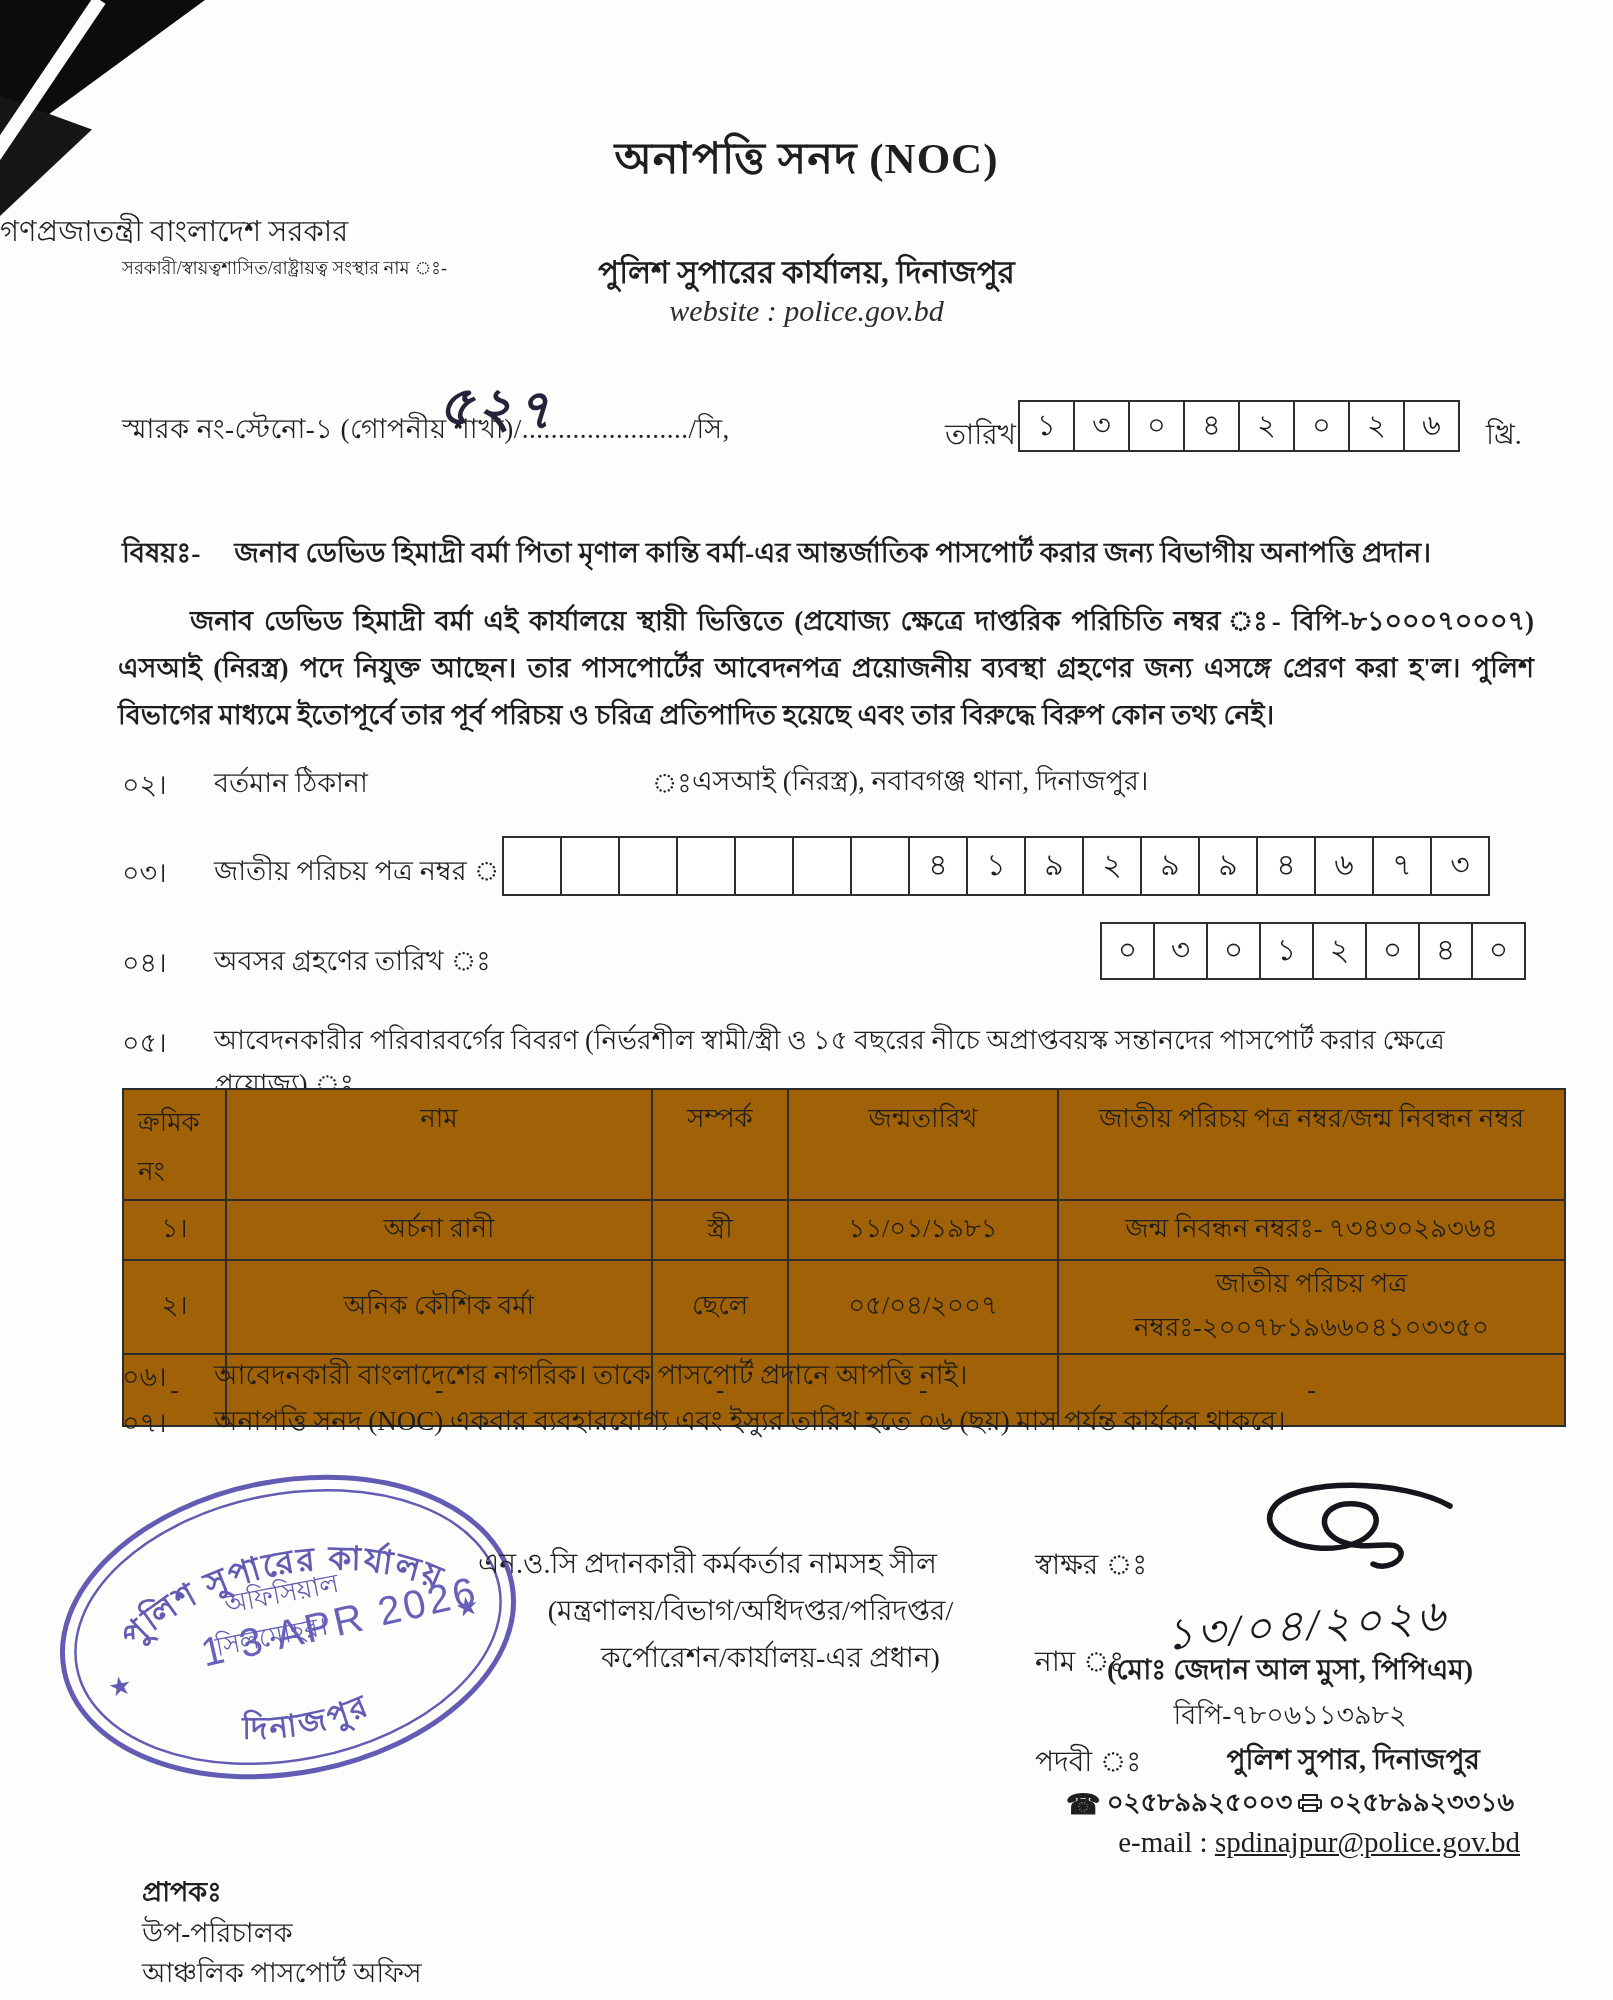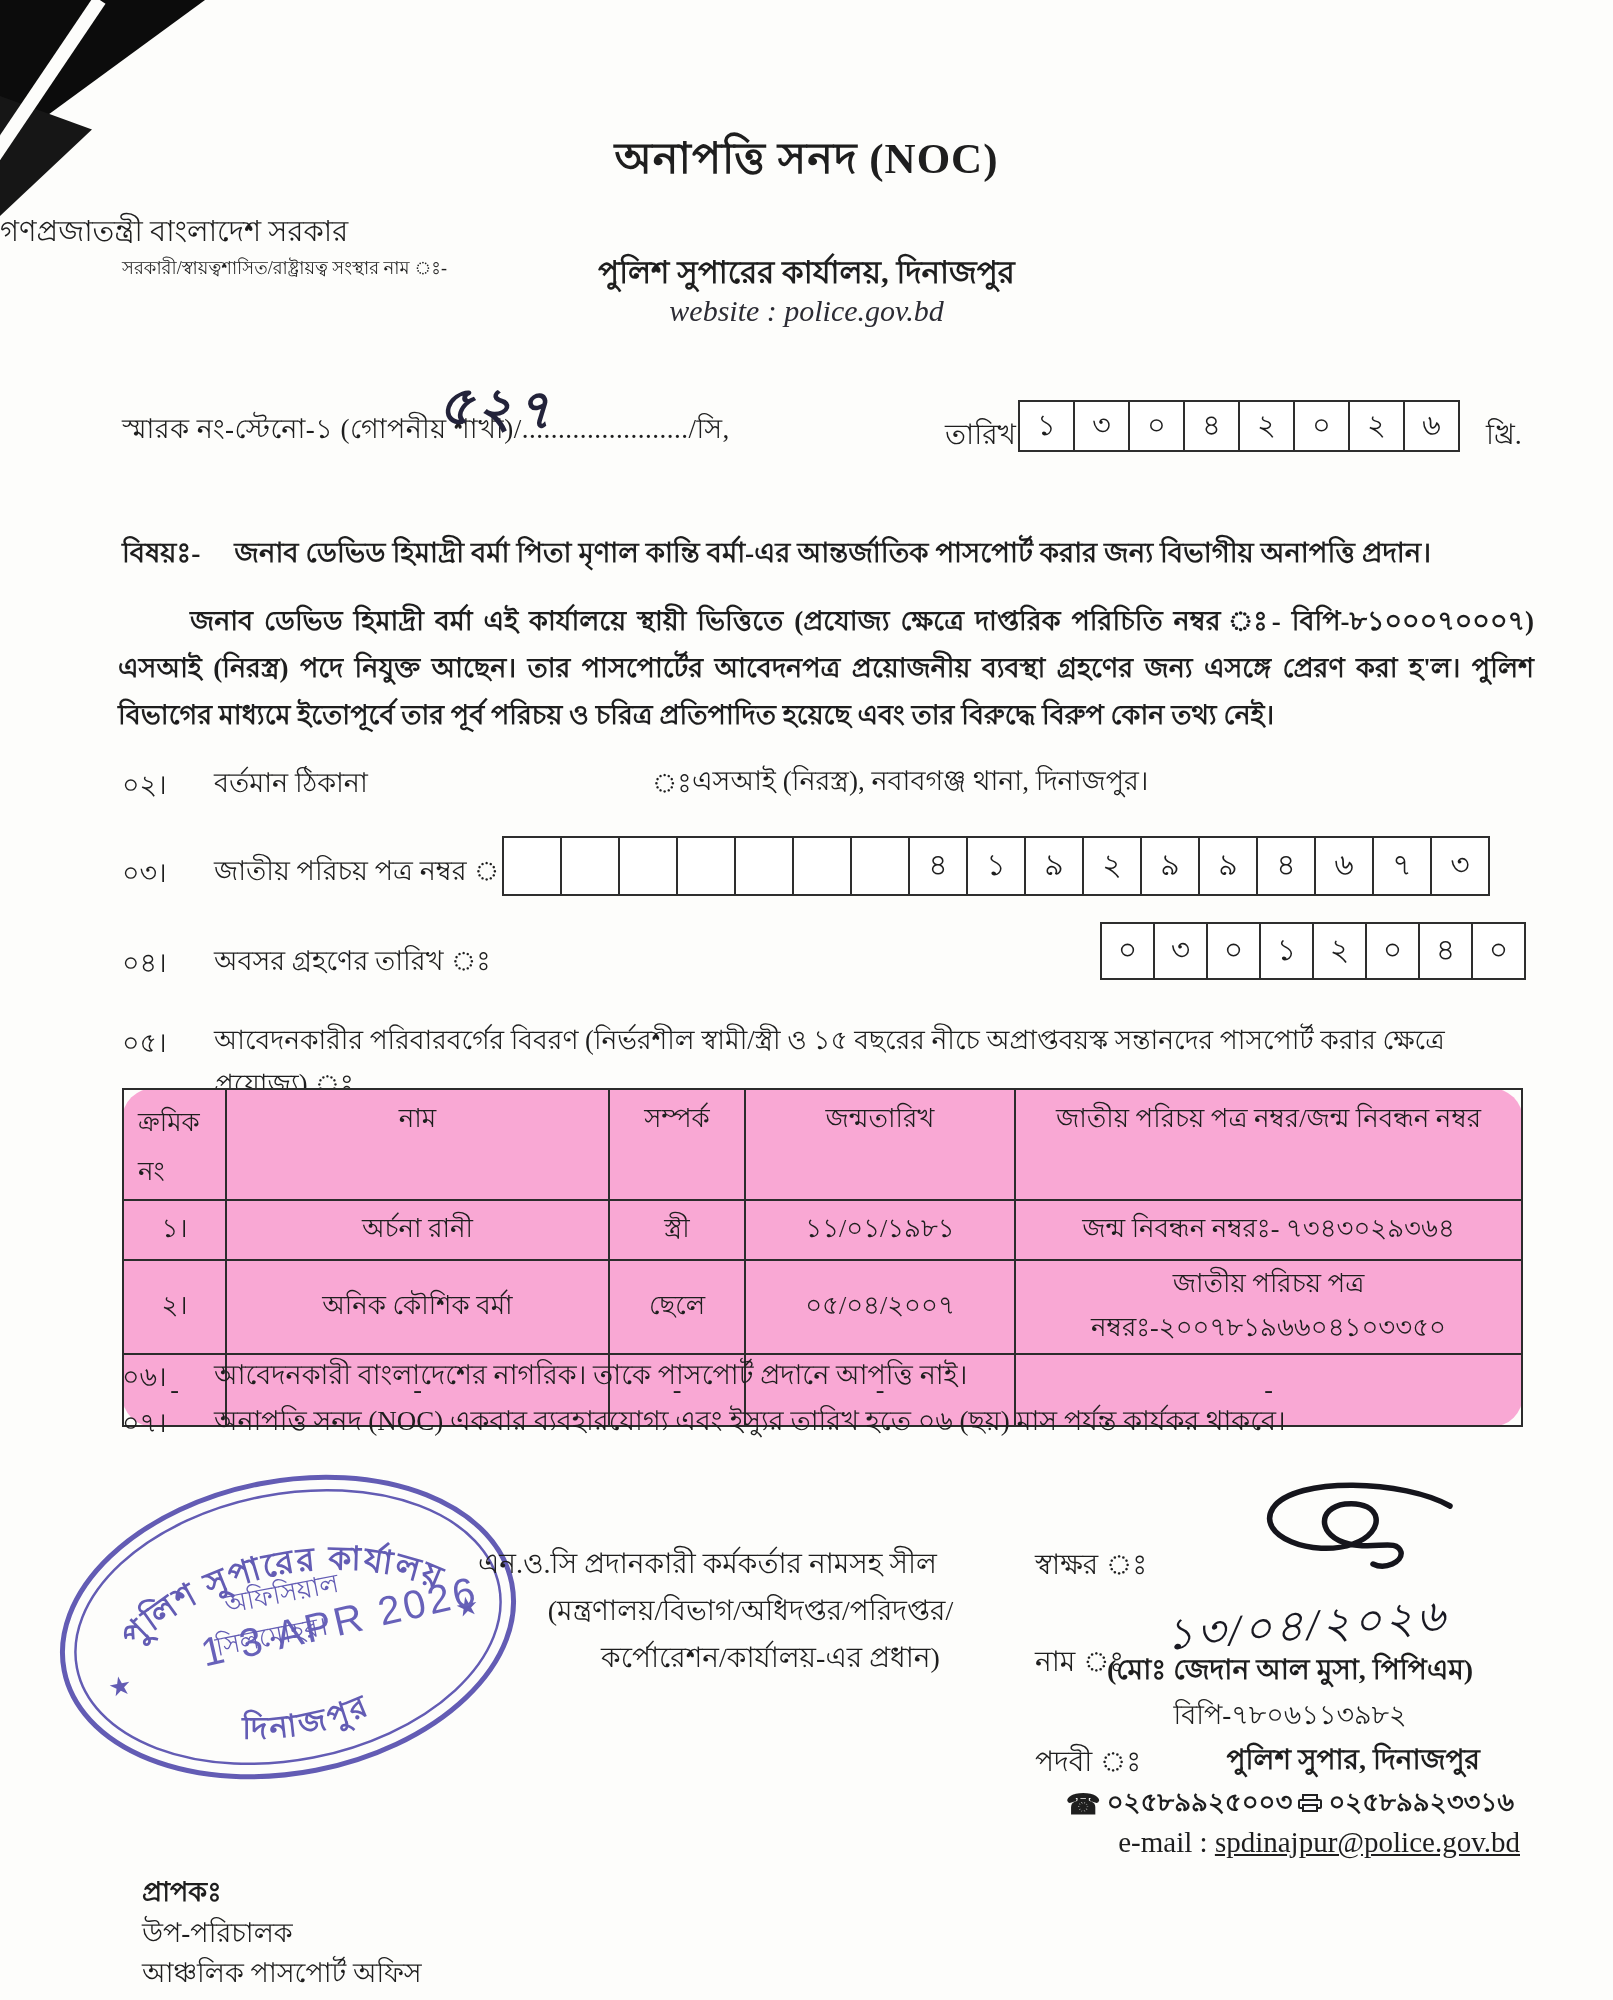--- a/index.html
+++ b/index.html
@@ -57,26 +57,26 @@
   .nid-boxes{left:502px;top:836px;}
   .nid-boxes .digitbox{width:60px;height:60px;font-size:30px;}
   .i04-num{left:122px;top:942px;}
   .i04-label{left:214px;top:940px;font-size:27px;}
   .ret-boxes{left:1100px;top:922px;}
   .ret-boxes .digitbox{width:55px;height:58px;font-size:30px;}
   .i05-num{left:122px;top:1022px;}
   .i05-label{left:214px;top:1020px;width:1330px;font-size:26.5px;}
   
   .family-table{left:122px;top:1088px;}
-  table{border-collapse:collapse;background:#f9a8d4;border-radius:32px;}
+  table{border-collapse:collapse;background:#a16207;}
   th,td{border:2.5px solid #2c2c2c;font-weight:normal;font-size:26px;
     text-align:center;padding:2px 4px;box-sizing:border-box;}
   th{vertical-align:top;padding-top:8px;height:102px;font-size:26px;}
   th.serial{width:103px;text-align:left;padding-left:14px;line-height:1.9;}
-  th.name{width:383px;margin-top:16px;}
+  th.name{width:426px;margin-top:16px;}
   th.rel{width:136px;}
   th.dob{width:270px;}
   th.nid{width:507px;}
   tr.r1 td, tr.r2 td{height:60px;}
   tr.r3 td{height:72px;}
   
   .i06-num{left:122px;top:1356px;}
   .i06-text{left:214px;top:1354px;font-size:27px;}
   .i07-num{left:122px;top:1402px;}
   .i07-text{left:214px;top:1400px;font-size:27px;}

